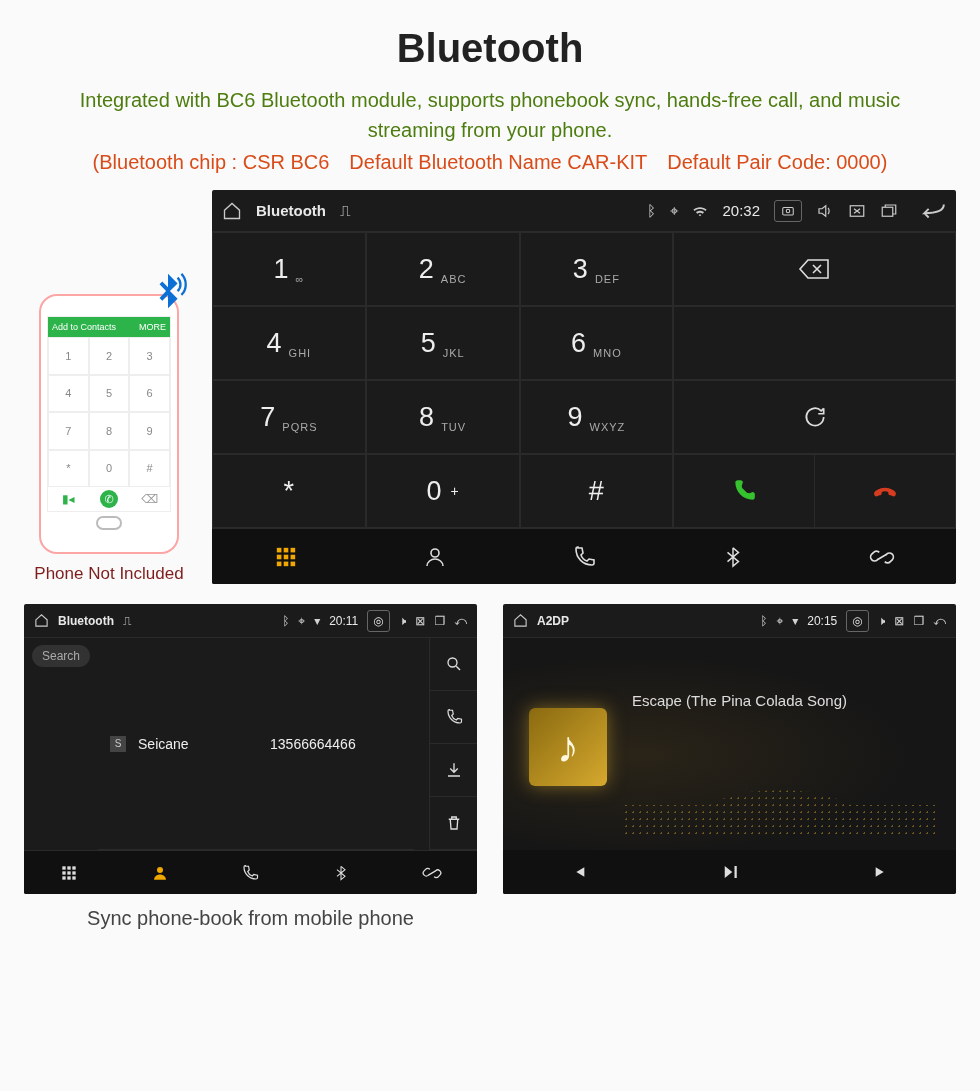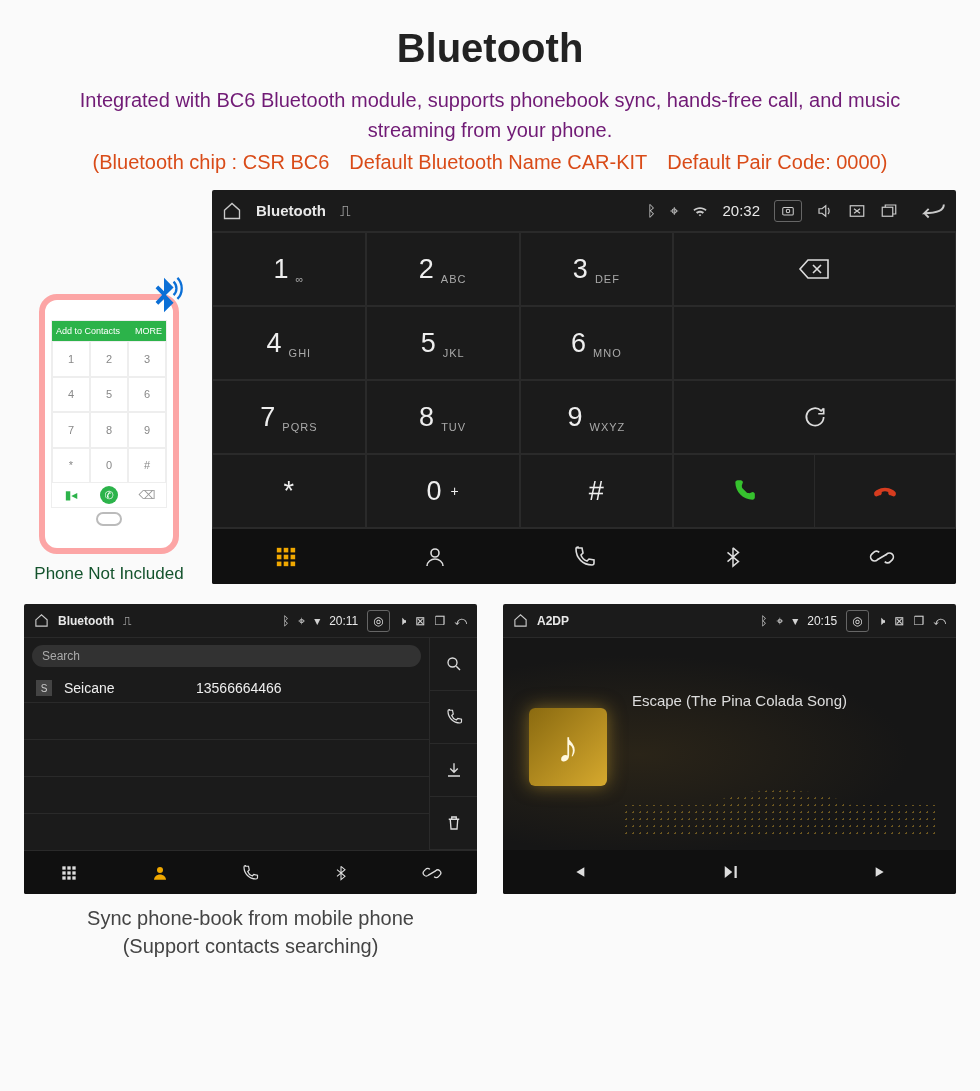--- a/index.html
+++ b/index.html
@@ -5,38 +5,38 @@
   * { box-sizing: border-box; margin: 0; padding: 0; }
   body {
     width: 980px;
     height: 1091px;
     background: #fafafa;
     font-family: Arial, Helvetica, sans-serif;
     color: #333;
     overflow: hidden;
   }
   .page-title { text-align: center; font-size: 40px; font-weight: bold; color: #222; padding: 26px 0 14px; }
-  .page-sub { text-align: center; font-size: 20px; color: #701a75; padding: 0 60px 6px; line-height: 1.5; }
+  .page-sub { text-align: center; font-size: 20px; color: #4d7c0f; padding: 0 60px 6px; line-height: 1.5; }
   .page-red { text-align: center; font-size: 20px; color: #d94b18; padding: 0 20px 16px; }
 
   .row1 { display: flex; padding: 0 24px; gap: 18px; }
   .phone-col { width: 170px; display: flex; flex-direction: column; align-items: center; justify-content: flex-end; }
   .phone-mock {
-    width: 140px; height: 260px; background: #fff; border: 6px solid #fca5a5; border-radius: 18px;
+    width: 140px; height: 260px; background: #fff; border: 2px solid #fca5a5; border-radius: 18px;
     position: relative; display: flex; flex-direction: column; align-items: stretch; padding: 20px 6px 22px;
   }
   .phone-screen { flex:1; background:#fff; border:1px solid #eee; display:flex; flex-direction:column; }
   .phone-bar { height:20px; background:#2cb34a; color:#fff; font-size:9px; display:flex; align-items:center; padding:0 4px; justify-content:space-between;}
   .phone-grid { flex:1; display:grid; grid-template-columns:repeat(3,1fr); grid-template-rows:repeat(4,1fr); }
   .phone-grid div { border:0.5px solid #eee; font-size:11px; color:#888; display:flex; align-items:center; justify-content:center;}
   .phone-bottom { height:24px; display:flex; }
   .phone-bottom div{flex:1; display:flex; align-items:center; justify-content:center; font-size:12px;}
   .phone-home { width:26px; height:14px; border:2px solid #bbb; border-radius:8px; margin:4px auto 0;}
   .bt-badge { position:absolute; top:-26px; right:-14px; color:#0b6fd6; font-size:36px; }
-  .phone-caption { color:#14532d; font-size:17px; margin-top:10px; text-align:left; }
+  .phone-caption { color:#7f1d1d; font-size:17px; margin-top:10px; text-align:left; }
 
   .dialer-col { flex:1; }
   .headunit {
     background:#1b1b1b; color:#e8e8e8; border-radius:2px; overflow:hidden;
     width:100%;
   }
   .hu-status {
     height:42px; display:flex; align-items:center; padding:0 10px; gap:14px;
     border-bottom:1px solid #2a2a2a; font-size:15px;
   }
@@ -63,21 +63,21 @@
   .tabbar { display:flex; height:56px; background:#101010; border-top:1px solid #2a2a2a;}
   .tabbar > div { flex:1; display:flex; align-items:center; justify-content:center; font-size:22px; color:#ddd;}
   .tabbar .active { color:#f0a800; }
 
   .caption { text-align:center; font-size:20px; color:#444; margin-top:10px; line-height:1.4;}
 
   .row2 { display:flex; padding: 20px 24px 0; gap:26px; }
   .col2 { flex:1; display:flex; flex-direction:column;}
   .hu-small .hu-status{height:34px; font-size:12px; gap:9px;}
   .contacts-body{ display:flex; height:212px;}
-  .contacts-main{ flex:1; display:flex; flex-direction:column; }
+  .contacts-main{ flex:1; display:flex; }
   .search-bar{ margin:7px 8px; background:#323232; border-radius:12px; height:22px; color:#aaa; font-size:12px; padding:0 10px; display:flex; align-items:center;}
   .contact-row{ display:flex; align-items:center; padding:6px 12px; font-size:14px; color:#eee; border-bottom:1px solid #2a2a2a; gap:12px;}
   .contact-row .badge{ background:#444; color:#ccc; font-size:10px; width:16px; height:16px; display:flex; align-items:center; justify-content:center;}
   .contacts-side{ width:48px; display:flex; flex-direction:column;}
   .contacts-side > div{ flex:1; display:flex; align-items:center; justify-content:center; border-left:1px solid #2a2a2a; border-bottom:1px solid #2a2a2a; font-size:18px;}
   .hu-small .tabbar{height:44px;}
   .hu-small .tabbar > div{font-size:17px;}
 
   .music-body{ height:212px; position:relative; display:flex; flex-direction:column; align-items:center; justify-content:center; background:radial-gradient(ellipse at 30% 55%, #2a2418 0%, #161616 60%);}
   .song-title{ color:#ddd; font-size:15px; margin-bottom:88px; z-index:2;margin-left:20px;}
@@ -404,21 +404,21 @@
             </svg>
           </div>
         <div>
             <svg width="20" height="18" viewBox="0 0 28 24" stroke="#ddd" fill="none" stroke-width="1.8">
               <path d="M11 7a4 4 0 00-6 0l-2 2a4 4 0 006 6l1-1M17 17a4 4 0 006 0l2-2a4 4 0 00-6-6l-1 1M9 15l10-6"></path>
             </svg>
           </div>
       </div>
     </div>
     <div class="caption">
-      <span>Sync phone-book from mobile phone</span><br><span>(Support contacts searching)</span>
+      <span>Sync phone-book from mobile phone</span><br>
     </div>
   </div>
 
   <div class="col2">
     <div class="headunit hu-small">
       <div class="hu-status">
         <span class="ico">
             <svg width="15" height="15" viewBox="0 0 24 24" stroke="#ddd" fill="none" stroke-width="1.8">
               <path d="M3 11l9-8 9 8v10H3z"></path>
             </svg>

